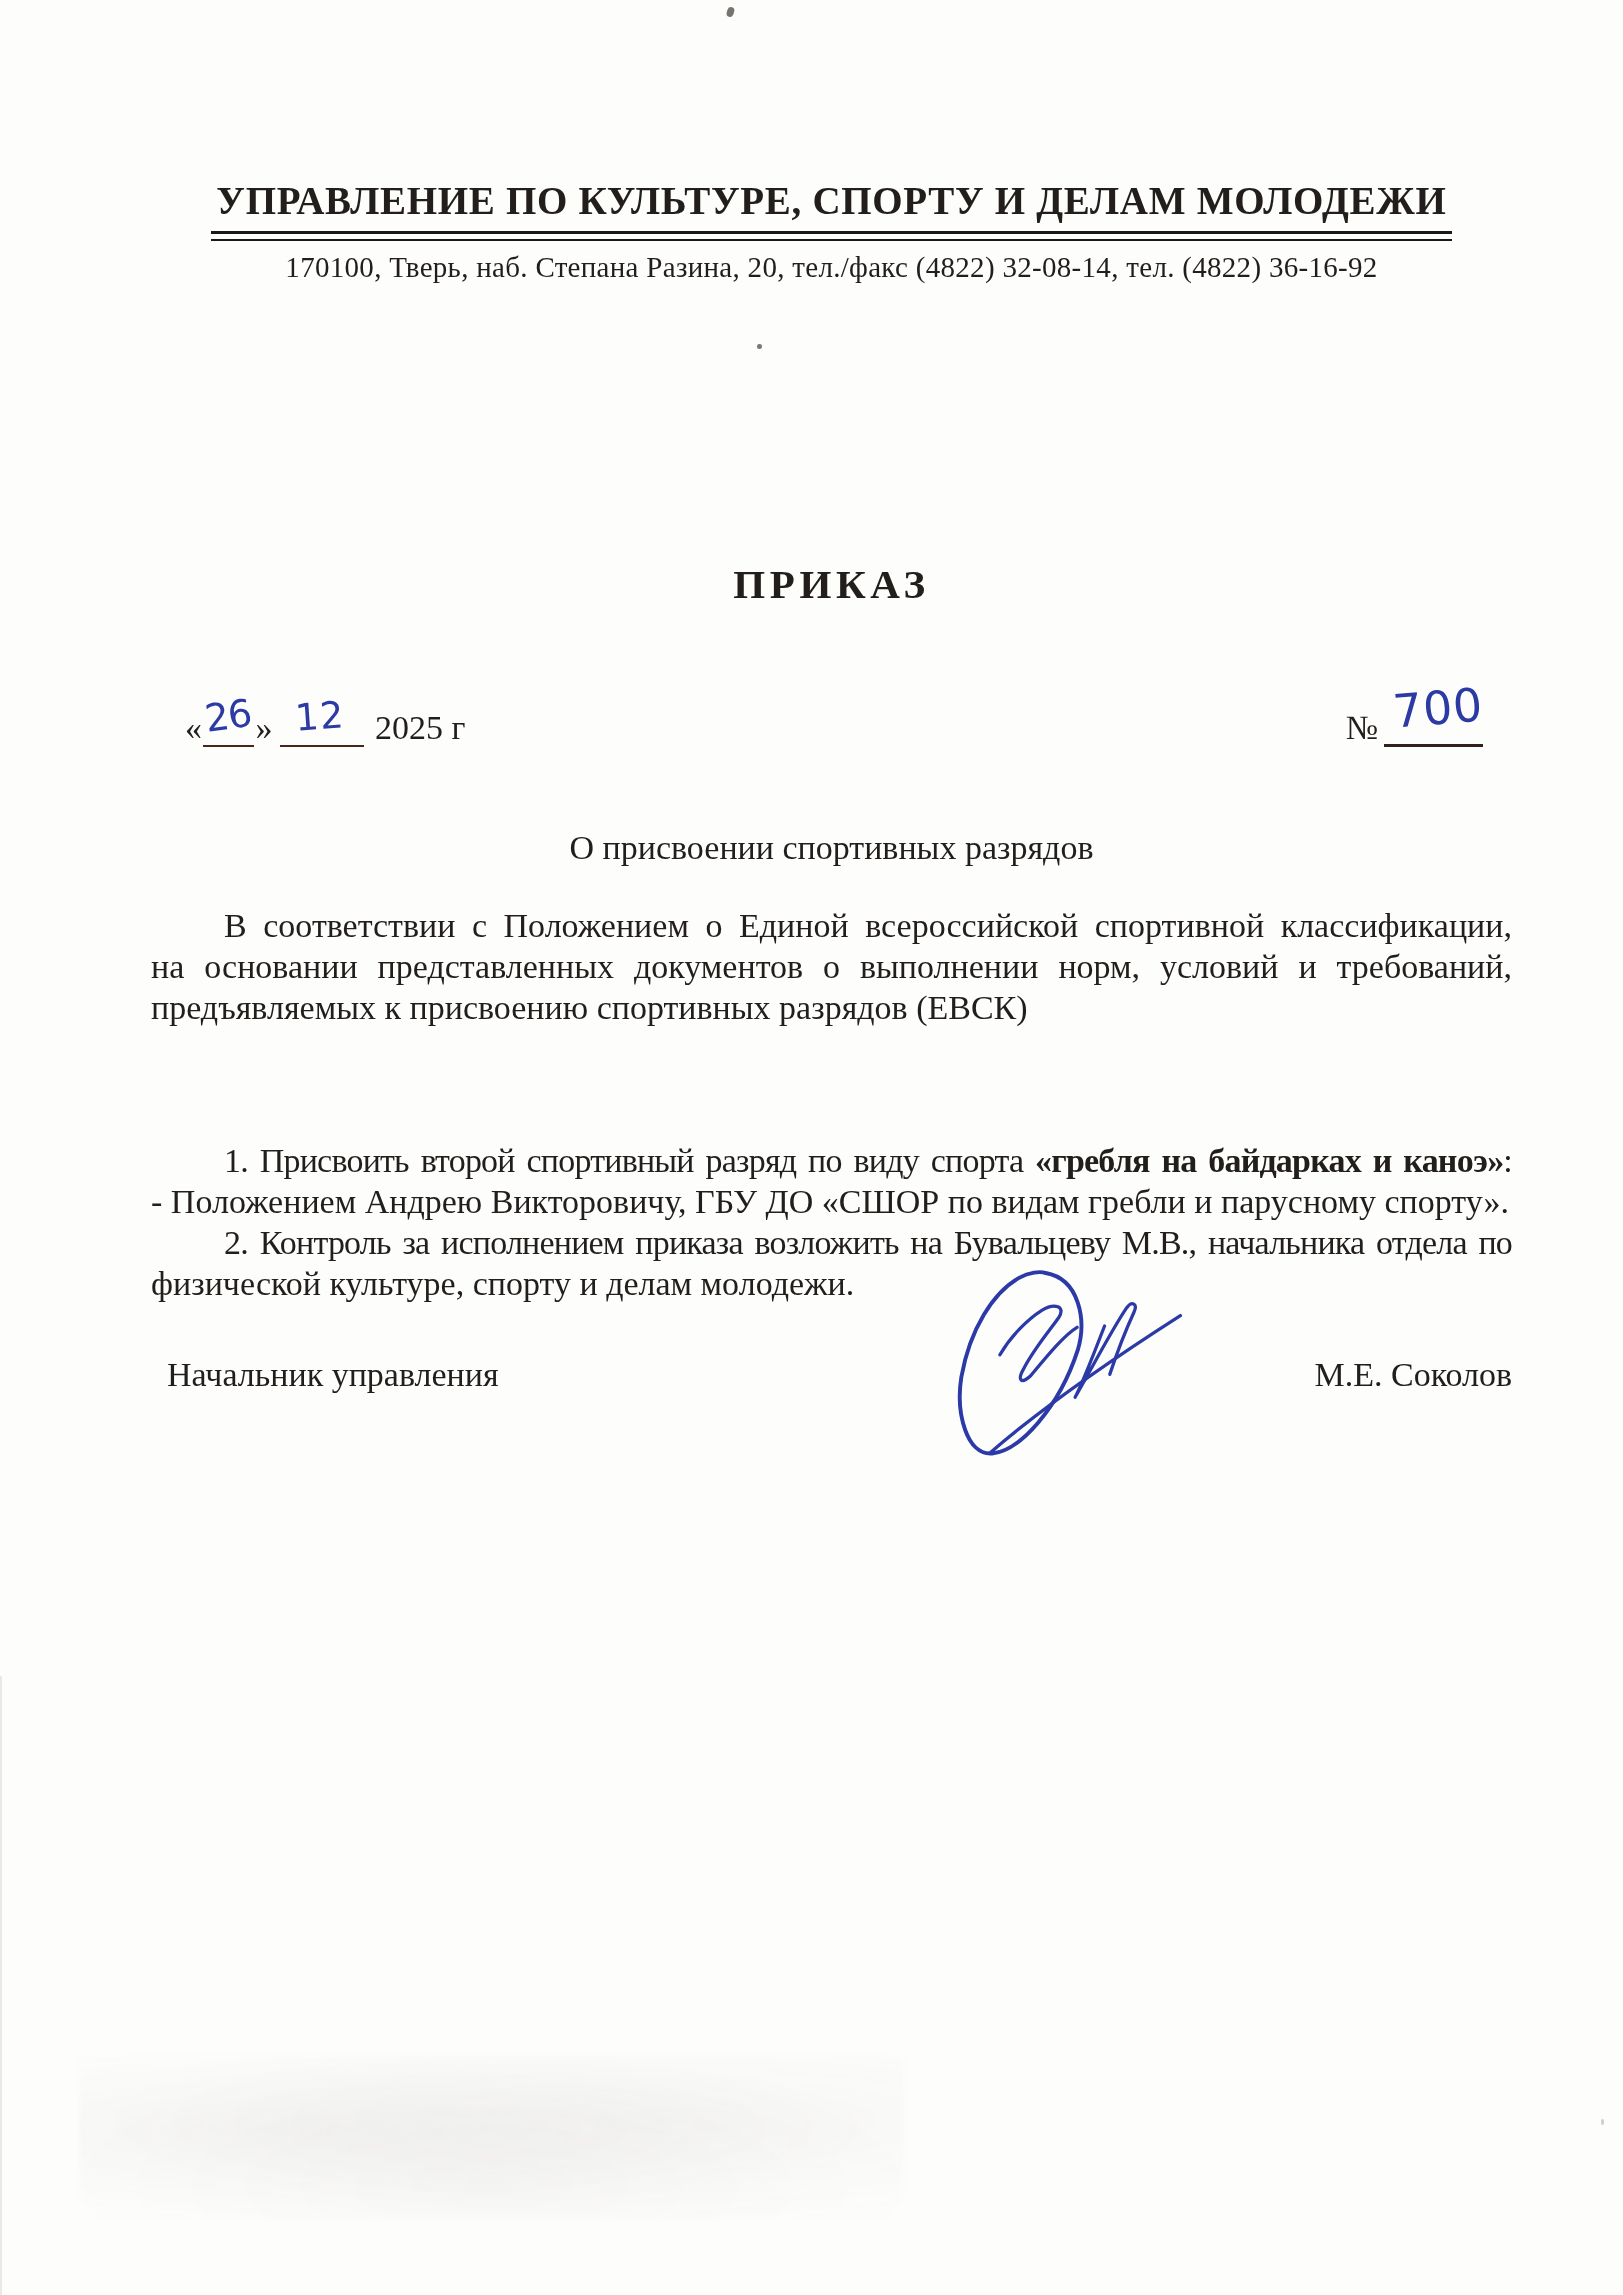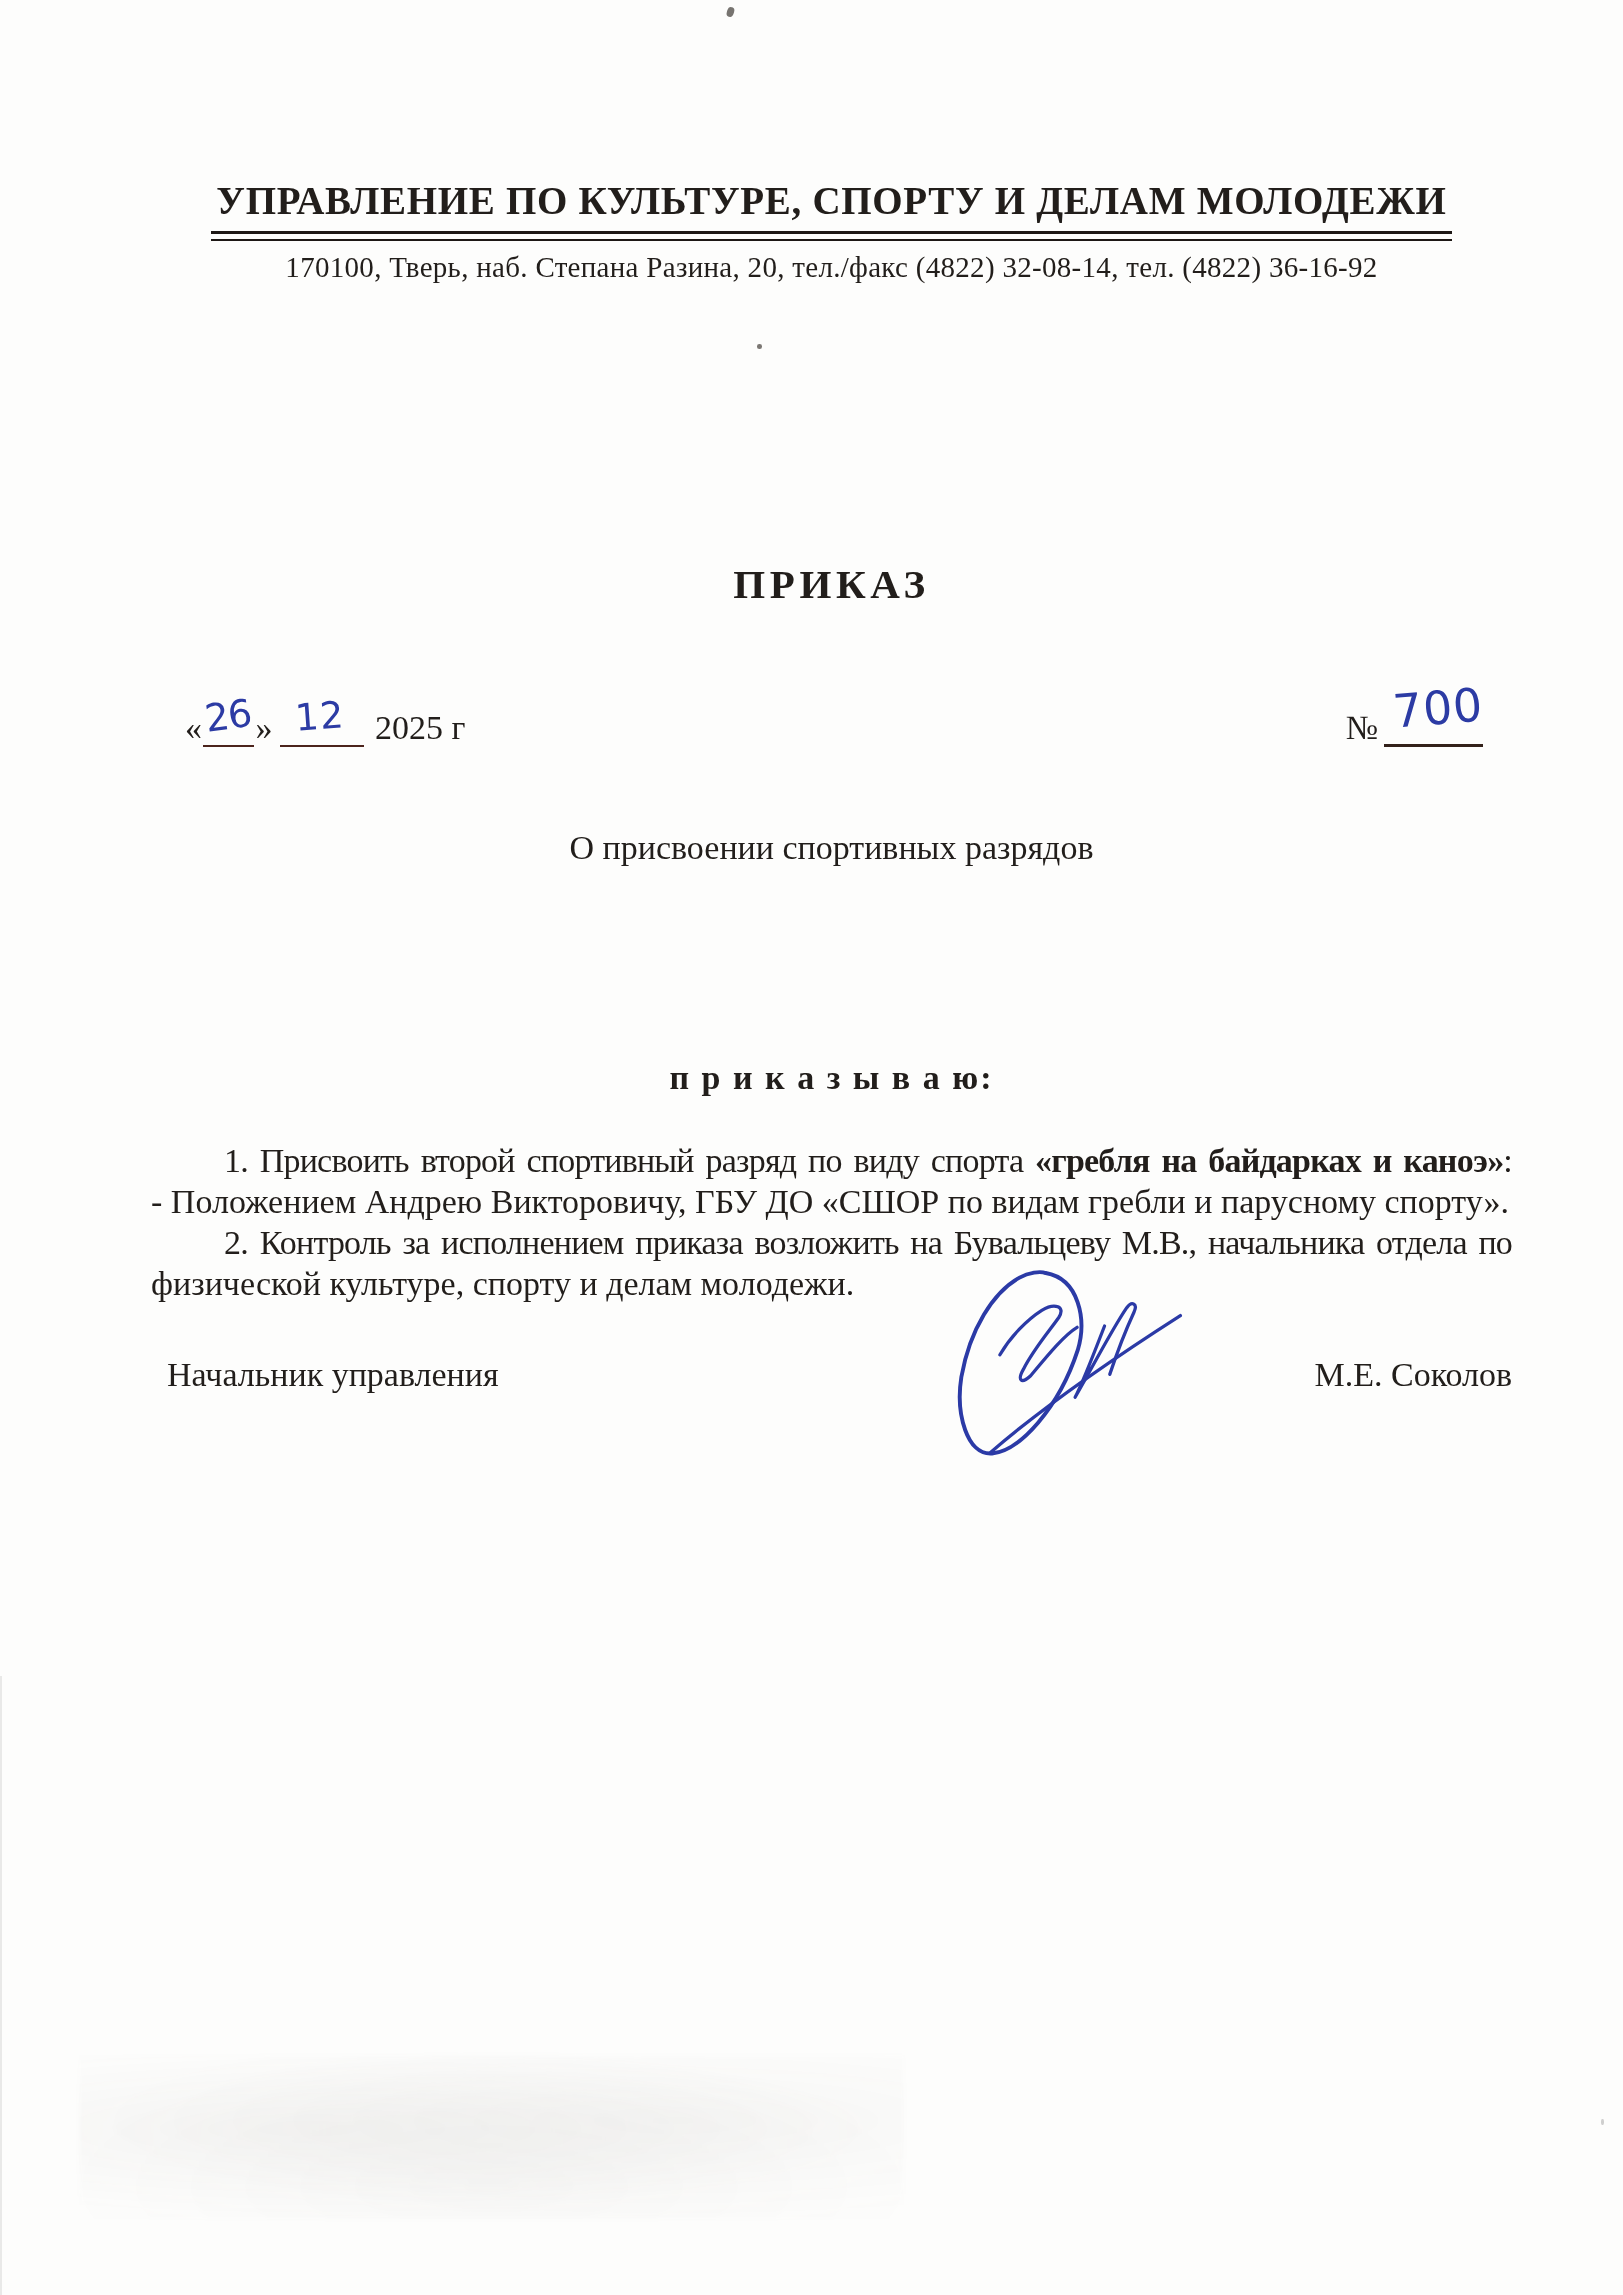--- a/index.html
+++ b/index.html
@@ -106,22 +106,26 @@
       <span>«</span><span class="slot slot-day"><span class="hand hand-day">26</span></span><span>»</span><span class="slot slot-month"><span class="hand hand-month">12</span></span><span>2025 г</span>
     </div>
     <div class="date-right">
       <span>№</span><span class="slot slot-num"><span class="hand hand-number">700</span></span>
     </div>
   </div>
 
 
   <div class="subject-line">О присвоении спортивных разрядов</div>
 
+  <div class="preamble">
+    <div class="jline indent">В соответствии с Положением о Единой всероссийской спортивной классификации,</div>
+    <div class="jline">на основании представленных документов о выполнении норм, условий и требований,</div>
+    <div>предъявляемых к присвоению спортивных разрядов (ЕВСК)</div>
+  </div>
 
-  <div class="decree-word">п р и к а з ы в а ю:</div>
 
   <div class="order-block">
     <div class="jline indent squeeze"><span>1. Присвоить второй спортивный разряд по виду спорта </span><b>«гребля на байдарках и каноэ»</b><span>:</span></div>
     <div>- Положением Андрею Викторовичу, ГБУ ДО «СШОР по видам гребли и парусному спорту».</div>
     <div class="jline indent squeeze">2. Контроль за исполнением приказа возложить на Бувальцеву М.В., начальника отдела по</div>
     <div>физической культуре, спорту и делам молодежи.</div>
   </div>
 
   <div class="signature-row">
     <span class="signer-position">Начальник управления</span>

